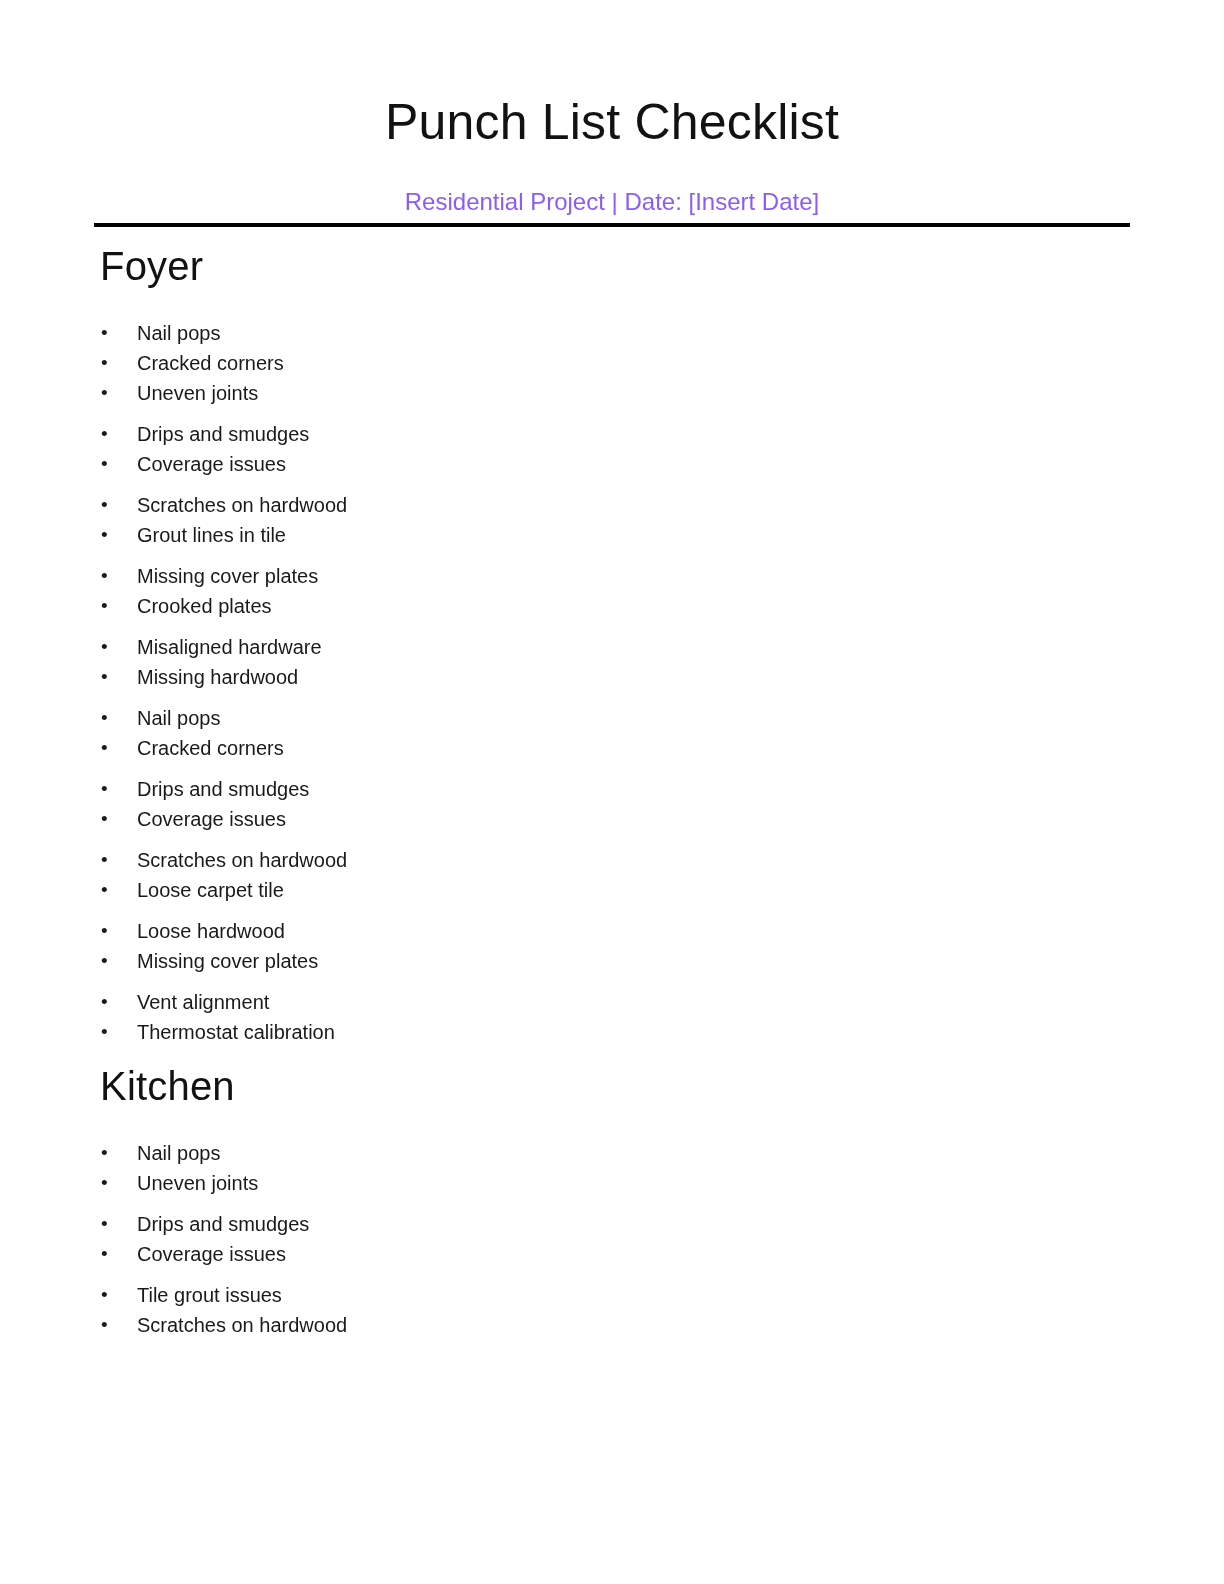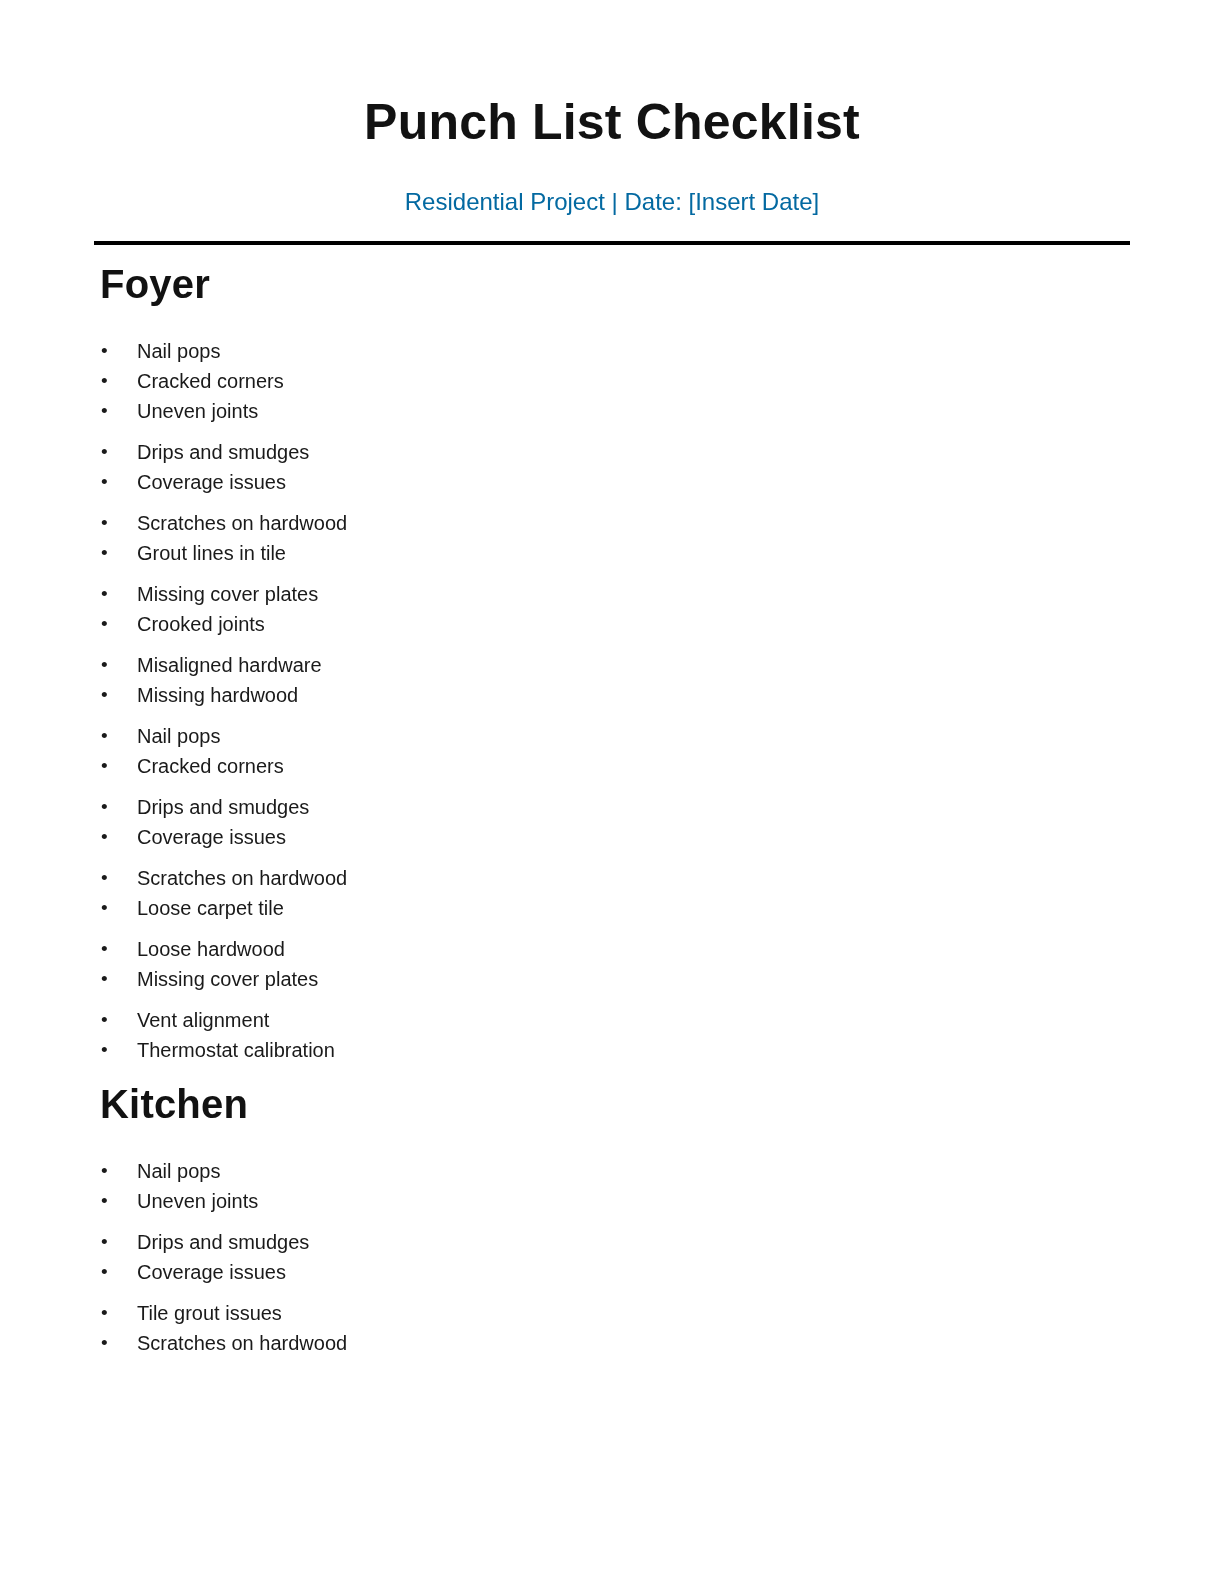--- a/index.html
+++ b/index.html
@@ -18,43 +18,43 @@
     box-sizing: border-box;
     width: 1224px;
     height: 1584px;
     padding: 93px 100px 0 100px;
     background: #ffffff;
     overflow: hidden;
   }
   h1.doc-title {
     font-size: 50px;
     line-height: 58px;
-    font-weight: 700;
+    font-weight: 400;
     text-align: center;
     margin: 0 0 33px 0;
     color: #121212;
     letter-spacing: 0.2px;
   }
   p.doc-subtitle {
     font-size: 24px;
     line-height: 36px;
     font-weight: 400;
     text-align: center;
-    margin: 0 0 21px 0;
-    color: #0369a1;
+    margin: 0 0 3px 0;
+    color: #8b5cf6;
   }
   .rule {
     height: 4px;
     background: #000000;
     margin: 0 -6px 5px -6px;
   }
   h2.section-heading {
     font-size: 40px;
     line-height: 48px;
-    font-weight: 700;
+    font-weight: 400;
     margin: 15px 0 28px 0;
     color: #121212;
     letter-spacing: 0.2px;
   }
   ul.item-group {
     list-style: none;
     margin: 0 0 11px 0;
     padding: 0;
   }
   li.item {
@@ -94,21 +94,21 @@
           <ul class="item-group">
             <li class="item"><span class="bullet">•</span><span>Drips and smudges</span></li>
             <li class="item"><span class="bullet">•</span><span>Coverage issues</span></li>
           </ul>
           <ul class="item-group">
             <li class="item"><span class="bullet">•</span><span>Scratches on hardwood</span></li>
             <li class="item"><span class="bullet">•</span><span>Grout lines in tile</span></li>
           </ul>
           <ul class="item-group">
             <li class="item"><span class="bullet">•</span><span>Missing cover plates</span></li>
-            <li class="item"><span class="bullet">•</span><span>Crooked joints</span></li>
+            <li class="item"><span class="bullet">•</span><span>Crooked plates</span></li>
           </ul>
           <ul class="item-group">
             <li class="item"><span class="bullet">•</span><span>Misaligned hardware</span></li>
             <li class="item"><span class="bullet">•</span><span>Missing hardwood</span></li>
           </ul>
         </div>
   </section>
 
   <section class="section">
     <div class="section-groups">

